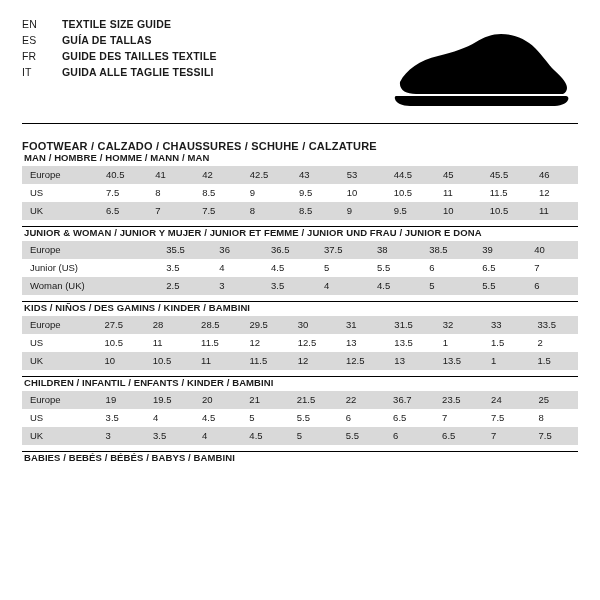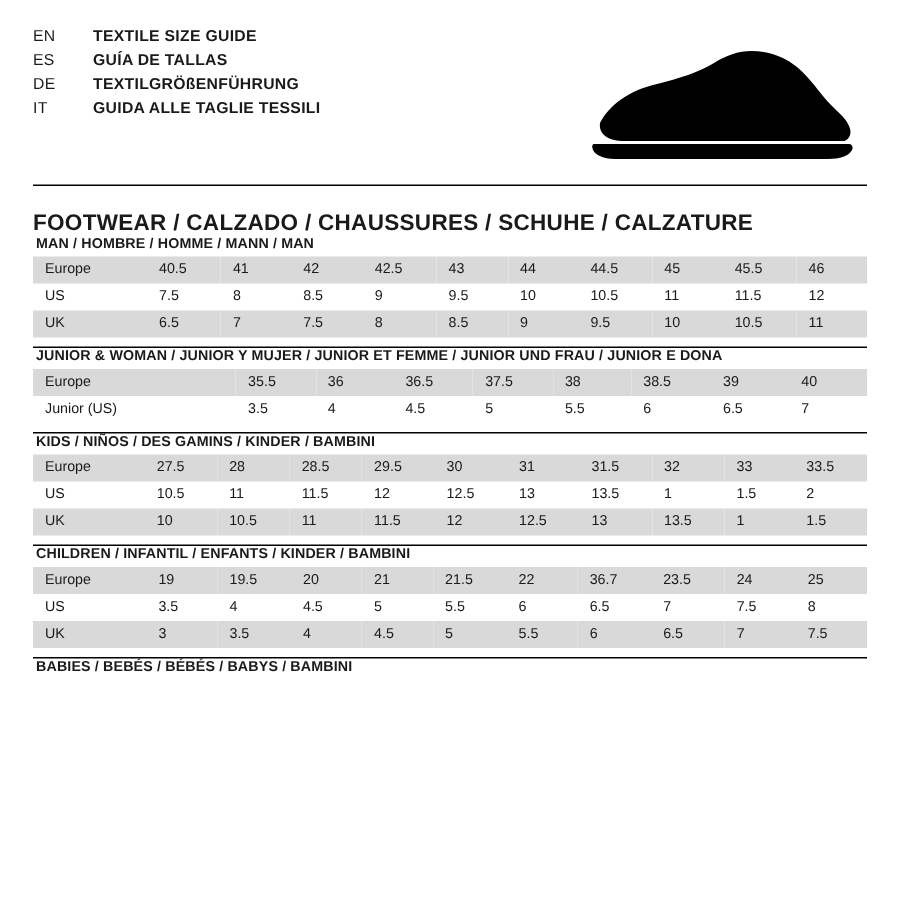--- a/index.html
+++ b/index.html
@@ -47,21 +47,21 @@
   }
   .shoe-wrap {
     width: 190px;
     height: 86px;
     margin-right: 8px;
     margin-top: 14px;
   }
   .shoe-wrap svg { display: block; }
 
   .section-title {
-    font-size: 15px;
+    font-size: 11px;
     font-weight: bold;
     letter-spacing: 0.2px;
     margin-top: 16px;
   }
   .group-title {
     font-size: 9.5px;
     font-weight: bold;
     letter-spacing: 0.1px;
     margin: 0 0 3px 2px;
   }
@@ -109,22 +109,22 @@
       <tbody>
         <tr>
           <td class="lang-code">EN</td>
           <td class="lang-title">TEXTILE SIZE GUIDE</td>
         </tr>
         <tr>
           <td class="lang-code">ES</td>
           <td class="lang-title">GUÍA DE TALLAS</td>
         </tr>
         <tr>
-          <td class="lang-code">DE</td>
-          <td class="lang-title">TEXTILGRÖßENFÜHRUNG</td>
+          <td class="lang-code">FR</td>
+          <td class="lang-title">GUIDE DES TAILLES TEXTILE</td>
         </tr>
         <tr>
           <td class="lang-code">IT</td>
           <td class="lang-title">GUIDA ALLE TAGLIE TESSILI</td>
         </tr>
       </tbody>
     </table>
 
     <div class="shoe-wrap">
       <svg viewBox="0 0 190 86" width="190" height="86" aria-hidden="true">
@@ -142,21 +142,21 @@
     <div class="group-title">MAN / HOMBRE / HOMME / MANN / MAN</div>
     <table class="sizes">
       <tbody>
         <tr class="shaded">
           <td class="rowlabel">Europe</td>
           <td class="cell">40.5</td>
           <td class="cell">41</td>
           <td class="cell">42</td>
           <td class="cell">42.5</td>
           <td class="cell">43</td>
-          <td class="cell">44</td>
+          <td class="cell">53</td>
           <td class="cell">44.5</td>
           <td class="cell">45</td>
           <td class="cell">45.5</td>
           <td class="cell">46</td>
         </tr>
         <tr>
           <td class="rowlabel">US</td>
           <td class="cell">7.5</td>
           <td class="cell">8</td>
           <td class="cell">8.5</td>
@@ -207,20 +207,32 @@
           <td class="cell"></td>
           <td class="cell">3.5</td>
           <td class="cell">4</td>
           <td class="cell">4.5</td>
           <td class="cell">5</td>
           <td class="cell">5.5</td>
           <td class="cell">6</td>
           <td class="cell">6.5</td>
           <td class="cell">7</td>
         </tr>
+        <tr class="shaded">
+          <td class="rowlabel">Woman (UK)</td>
+          <td class="cell"></td>
+          <td class="cell">2.5</td>
+          <td class="cell">3</td>
+          <td class="cell">3.5</td>
+          <td class="cell">4</td>
+          <td class="cell">4.5</td>
+          <td class="cell">5</td>
+          <td class="cell">5.5</td>
+          <td class="cell">6</td>
+        </tr>
       </tbody>
     </table>
     <div class="divider"></div>
   </div>
 
   <div class="group">
     <div class="group-title">KIDS / NIÑOS / DES GAMINS / KINDER / BAMBINI</div>
     <table class="sizes">
       <tbody>
         <tr class="shaded">

